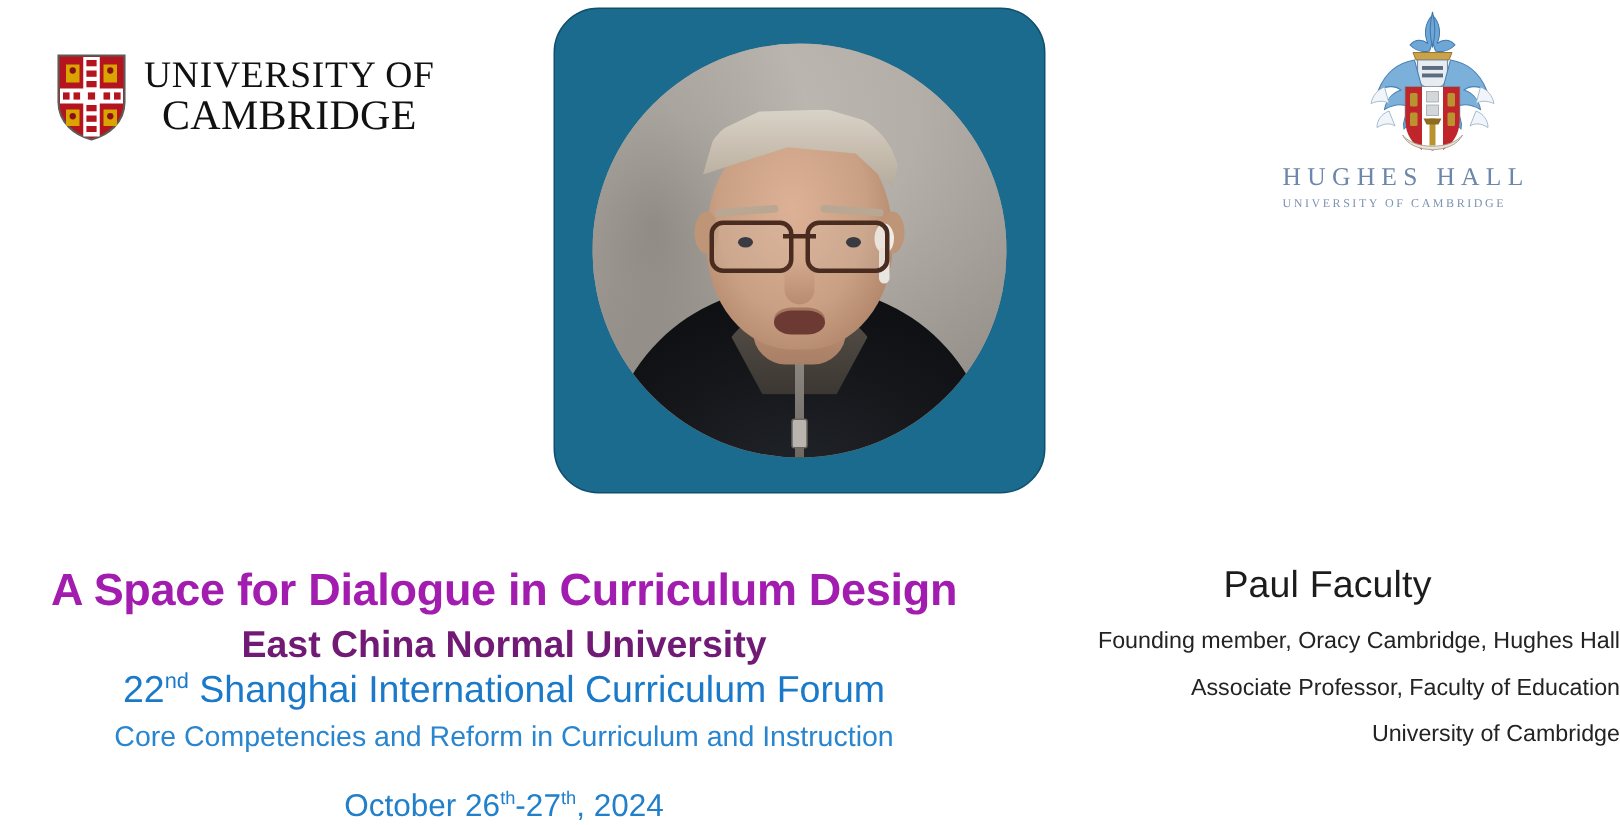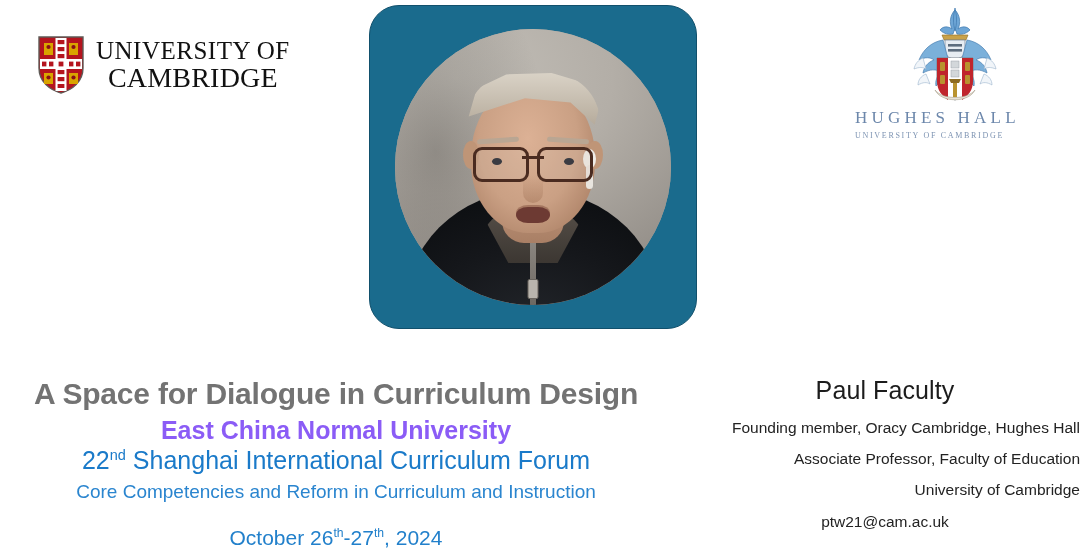--- a/index.html
+++ b/index.html
@@ -197,29 +197,29 @@
   #title-block {
     position: absolute;
     left: 0;
     top: 378px;
     width: 672px;
     text-align: center;
   }
   #talk-title {
     font-size: 30px;
     font-weight: bold;
-    color: #737373;
+    color: #a21caf;
     letter-spacing: -0.2px;
     line-height: 1.08;
   }
   #host-university {
     margin-top: 7px;
     font-size: 25px;
     font-weight: bold;
-    color: #8b5cf6;
+    color: #701a75;
     line-height: 1.08;
   }
   #forum-name {
     margin-top: 3px;
     font-size: 25px;
     font-weight: normal;
     color: #1a7ac9;
     line-height: 1.1;
   }
   #forum-theme {
@@ -395,16 +395,15 @@
     <div id="forum-name"><span>22</span><sup>nd</sup><span> Shanghai International Curriculum Forum</span></div>
     <div id="forum-theme">Core Competencies and Reform in Curriculum and Instruction</div>
     <div id="forum-dates"><span>October </span><span>26</span><sup>th</sup><span>-</span><span>27</span><sup>th</sup><span>, 2024</span></div>
   </div>
 
   <div id="speaker-block">
     <div id="speaker-name">Paul Faculty</div>
     <div class="speaker-line">Founding member, Oracy Cambridge, Hughes Hall</div>
     <div class="speaker-line">Associate Professor, Faculty of Education</div>
     <div class="speaker-line">University of Cambridge</div>
-    <div id="speaker-email">ptw21@cam.ac.uk</div>
   </div>
 
 </div>
 
 </body></html>

